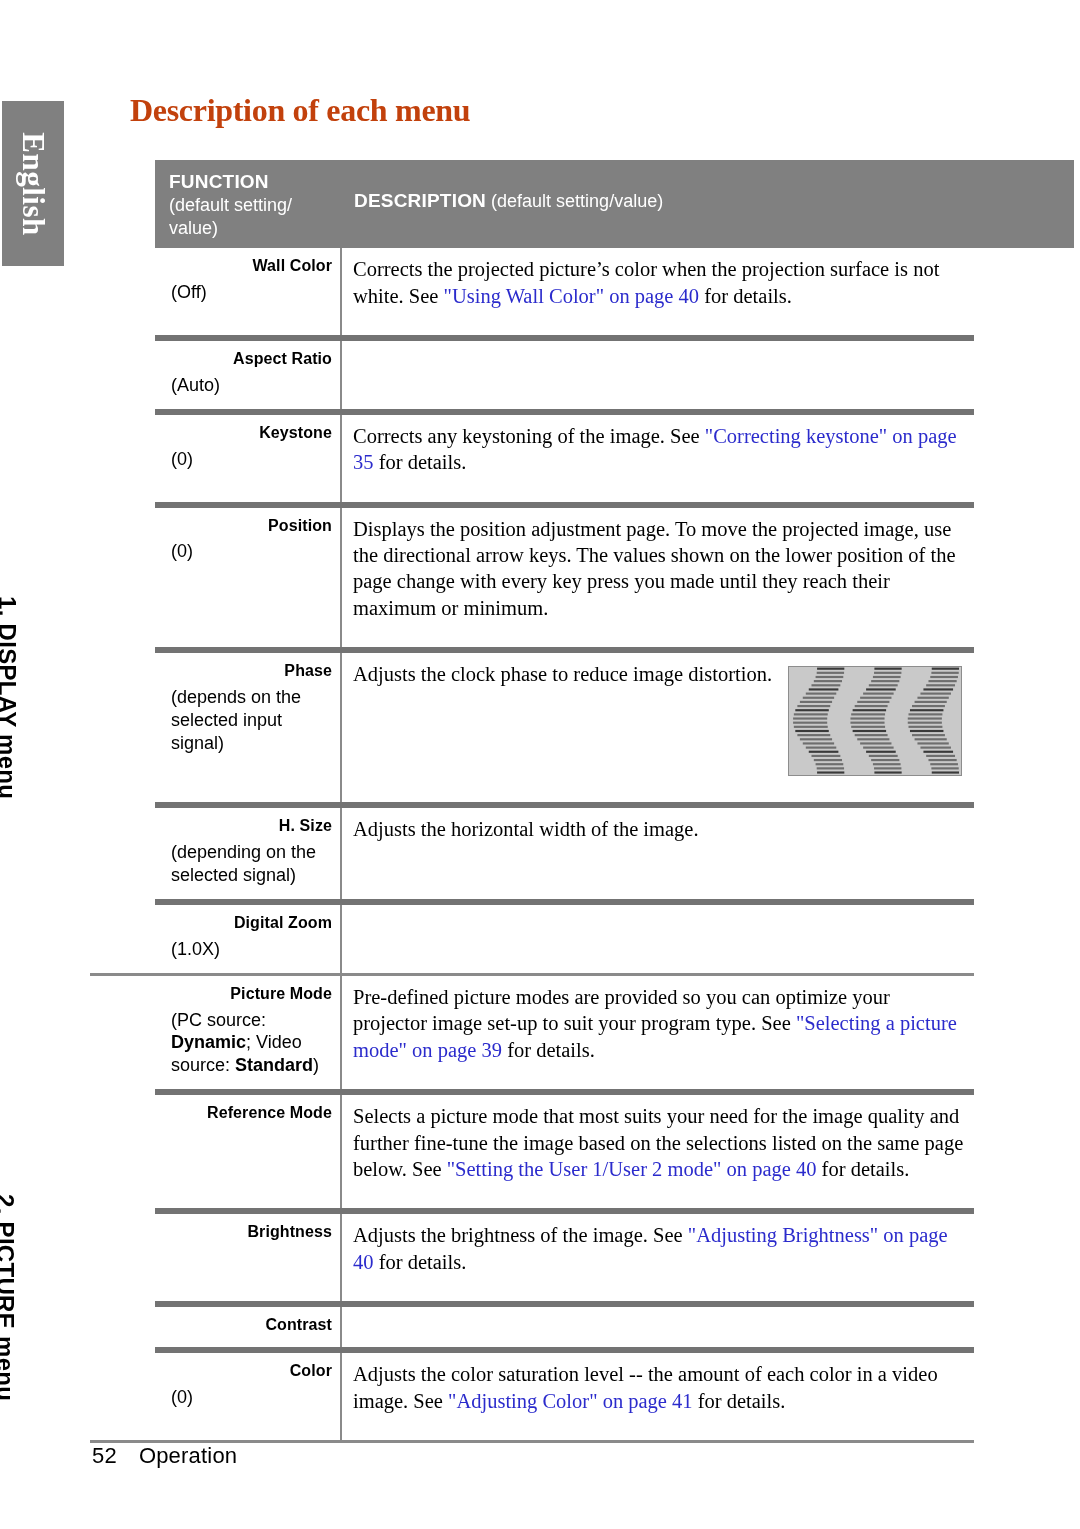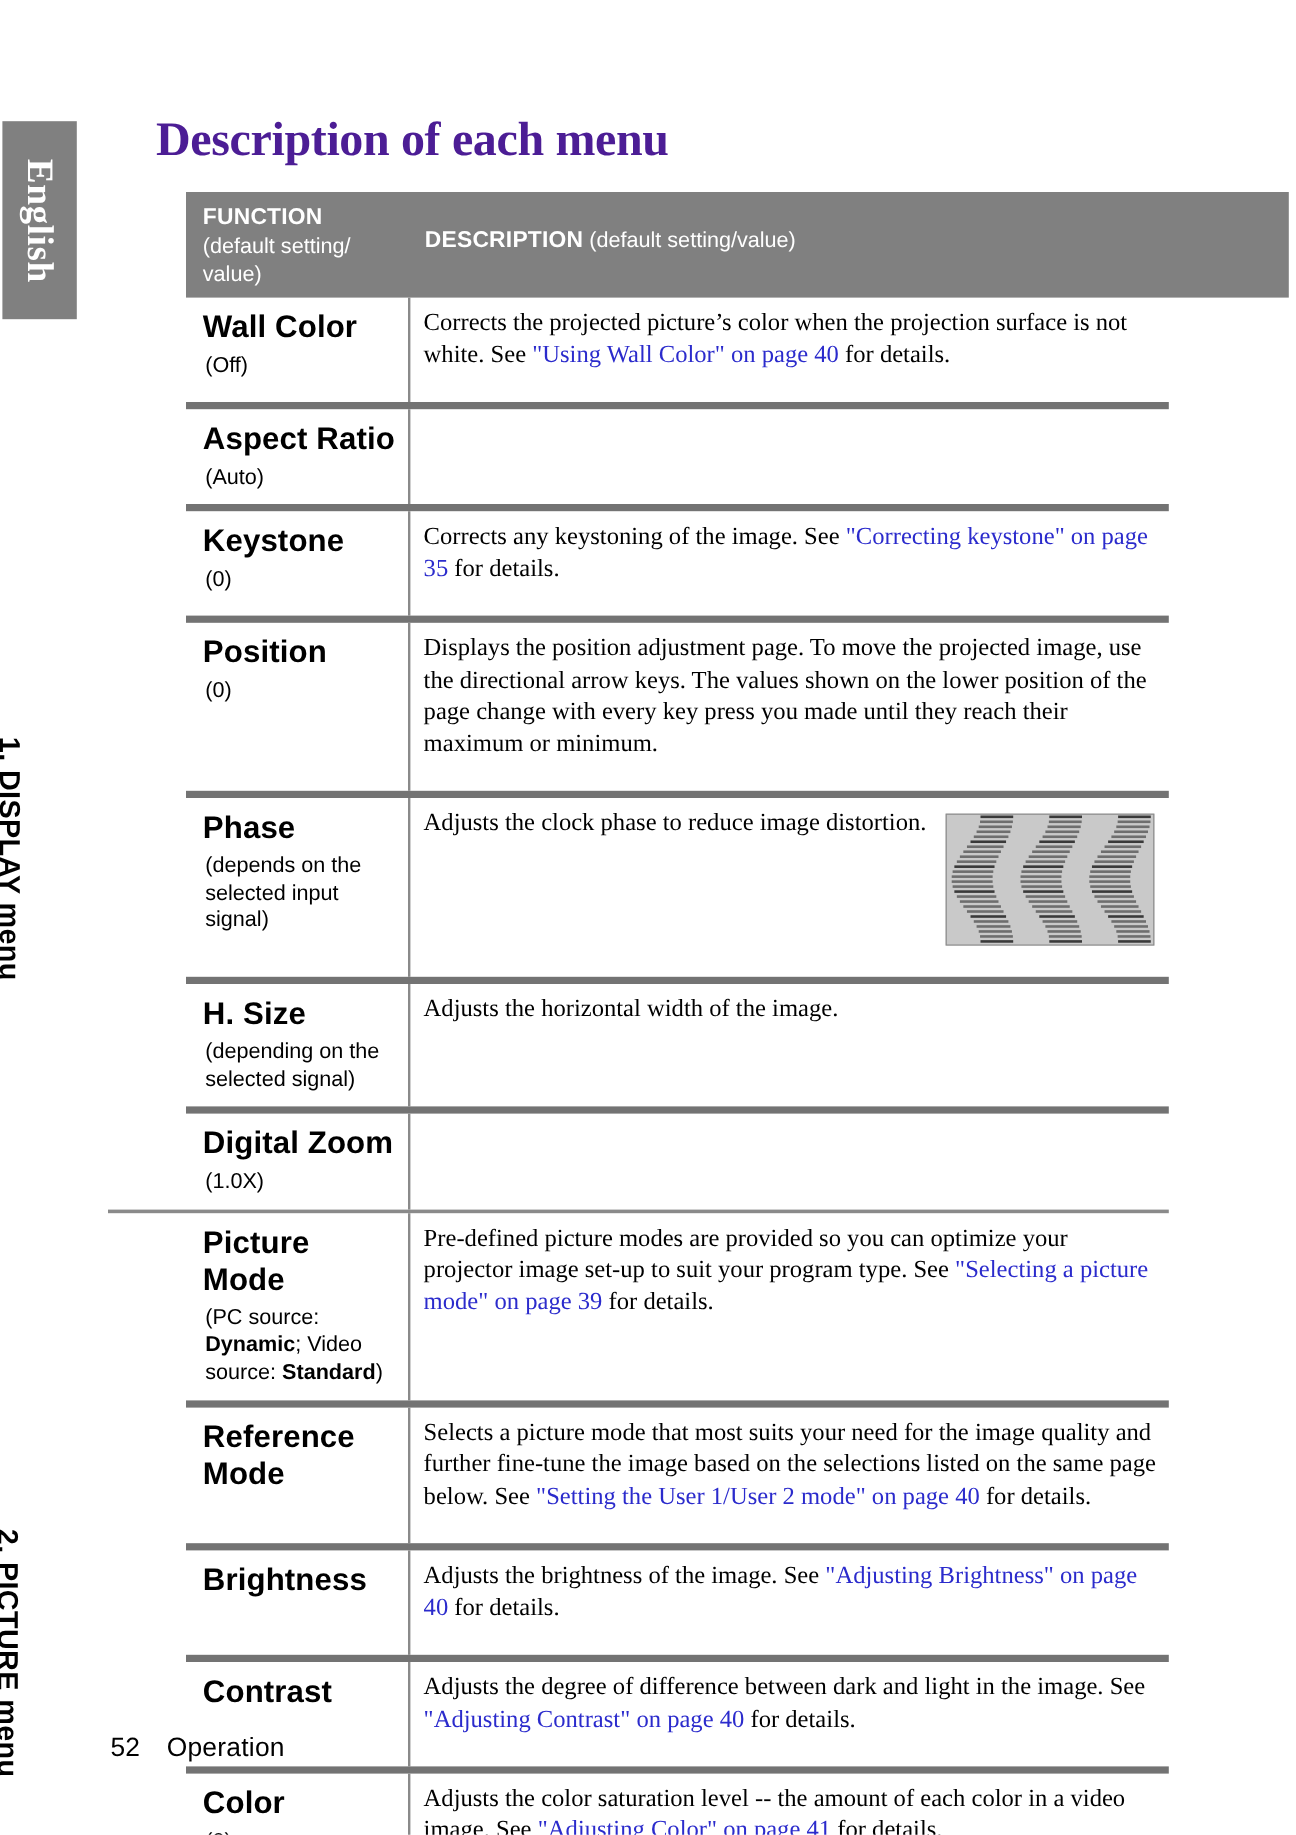--- a/index.html
+++ b/index.html
@@ -38,23 +38,23 @@
     letter-spacing: 0.5px;
   }
 
   
   .page-title {
     position: absolute;
     left: 130px;
     top: 92px;
     font-family: "Liberation Serif", serif;
     font-weight: bold;
-    font-size: 40px;
+    font-size: 32px;
     letter-spacing: -0.3px;
-    color: #4c1d95;
+    color: #c2410c;
   }
 
   
   .table-wrap {
     position: absolute;
     left: 90px;
     top: 160px;
     width: 884px;
   }
 
@@ -132,23 +132,24 @@
   .rows > .trow:first-child { border-top: none; }
 
   .cell-fn {
     width: 187px;
     box-sizing: border-box;
     padding: 9px 8px 12px 14px;
     border-right: 2px solid #8a8a8a;
   }
   .fn-name {
     font-weight: bold;
-    font-size: 26px;
+    font-size: 16px;
     letter-spacing: 0.1px;
     line-height: 1.18;
+    text-align: right;
   }
   .fn-default {
     font-size: 18px;
     line-height: 1.27;
     margin-top: 5px;
     padding-left: 2px;
   }
   .fn-default b { font-weight: bold; }
 
   .cell-desc {
@@ -384,23 +385,20 @@
               <div class="fn-name">Brightness</div>
             </div>
             <div class="cell-desc">
               <div class="desc-text"><span>Adjusts the brightness of the image. See </span><span class="lnk">"Adjusting Brightness" on page 40</span><span> for details.</span></div>
             </div>
           </div>
           <div class="trow">
             <div class="cell-fn">
               <div class="fn-name">Contrast</div>
             </div>
-            <div class="cell-desc">
-              <div class="desc-text"><span>Adjusts the degree of difference between dark and light in the image. See </span><span class="lnk">"Adjusting Contrast" on page 40</span><span> for details.</span></div>
-            </div>
           </div>
           <div class="trow">
             <div class="cell-fn">
               <div class="fn-name">Color</div>
               <div class="fn-default">(0)</div>
             </div>
             <div class="cell-desc">
               <div class="desc-text"><span>Adjusts the color saturation level -- the amount of each color in a video image. See </span><span class="lnk">"Adjusting Color" on page 41</span><span> for details.</span></div>
             </div>
           </div>

